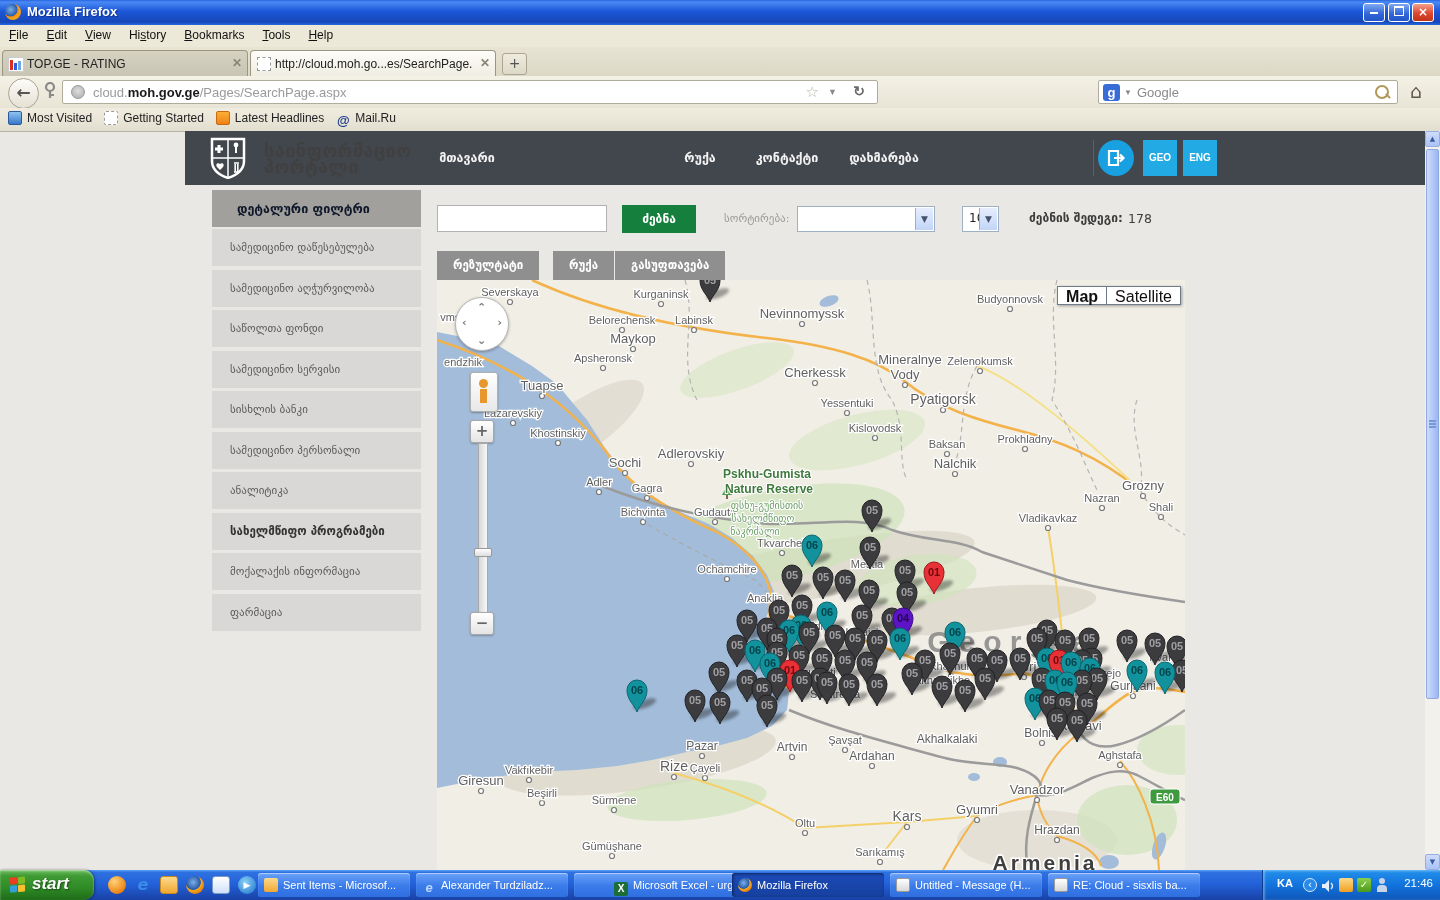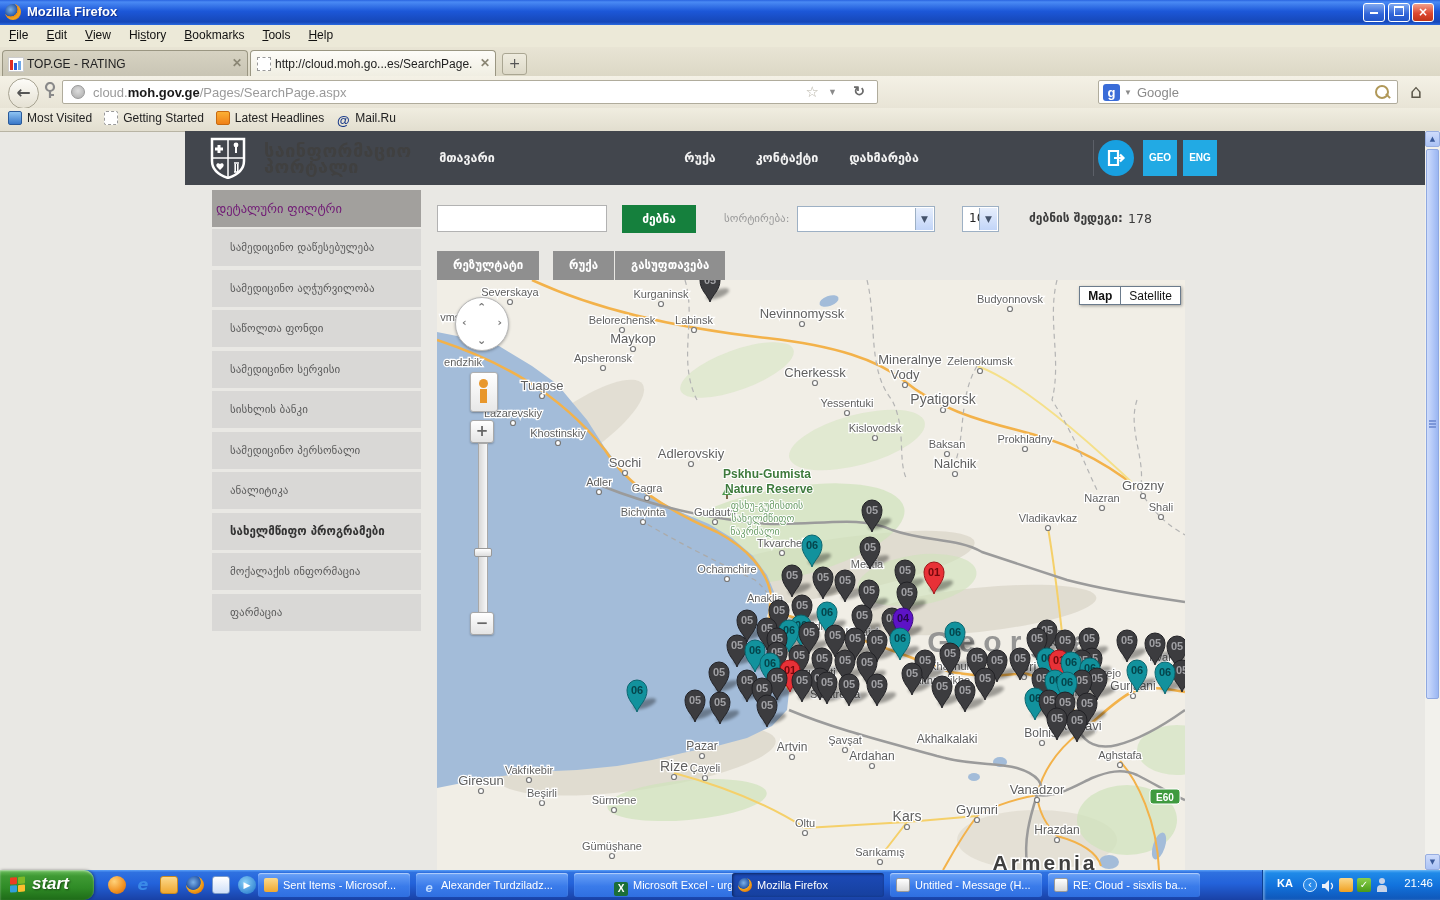--- a/index.html
+++ b/index.html
@@ -95,22 +95,22 @@
     color:#fff;text-align:center;line-height:54px;font-size:12.5px;font-weight:bold;}
   #hdr-divider{left:1093px;top:140px;width:1px;height:36px;background:#5c6068;}
   #logoutbtn{left:1098px;top:140px;width:36px;height:36px;border-radius:50%;background:#18a0e0;}
   #logoutbtn svg{display:block;margin:8px auto;}
   .langbtn{position:absolute;top:140px;width:34px;height:36px;background:#22aae4;color:#fff;
     text-align:center;line-height:36px;font-size:10px;font-weight:bold;
     font-family:"Liberation Sans",sans-serif;}
   #lang-geo{left:1143px;} #lang-eng{left:1183px;}
 
   
-  #side-header{left:212px;top:190px;width:209px;height:37px;background:#a2a09d;color:#701a75;
-    font-size:12.5px;font-weight:normal;line-height:37px;padding-left:4px;box-sizing:border-box;}
+  #side-header{left:212px;top:190px;width:209px;height:37px;background:#a2a09d;color:#0f172a;
+    font-size:12.5px;font-weight:bold;line-height:37px;padding-left:25px;box-sizing:border-box;}
   .side-item{position:absolute;left:212px;width:209px;height:37px;background:#d9d8d6;color:#5c5c5c;
     font-size:11px;line-height:37px;padding-left:18px;box-sizing:border-box;white-space:nowrap;}
   .side-item.active{font-weight:bold;color:#333;font-size:11.5px;}
 
   
   #q-input{left:437px;top:205px;width:170px;height:27px;background:#fff;border:1px solid #b2b2b2;box-sizing:border-box;}
   #q-btn{left:622px;top:205px;width:74px;height:28px;background:#15803d;color:#fff;text-align:center;
     line-height:28px;font-size:12px;font-weight:bold;}
   #sortlabel{left:724px;top:212px;color:#9a9a9a;font-size:11px;}
   .xpselect{position:absolute;top:206px;height:26px;background:#fff;border:1px solid #9db0c4;box-sizing:border-box;}
@@ -133,21 +133,21 @@
     stroke-width:2.5px;text-anchor:middle;}
   .mlabel.country{fill:#3f3f3f;font-weight:bold;letter-spacing:3px;stroke-width:3px;}
   .mlabel.country-lite{fill:#8d8d8d;font-weight:bold;letter-spacing:8px;stroke-width:0;opacity:.9;}
   .mlabel.resen{fill:#3e7a3c;font-weight:bold;stroke-width:2px;}
   .mlabel.reska{fill:#6fa06b;font-family:"DejaVu Sans",sans-serif;stroke-width:2px;}
   .pin-num{font-family:"Liberation Sans",sans-serif;font-weight:bold;font-size:11px;text-anchor:middle;}
   
   #mapsat{right:4px;top:6px;position:absolute;height:19px;font-family:"Liberation Sans",sans-serif;
     box-shadow:1px 1px 3px rgba(0,0,0,.35);}
   #mapsat .mbtn{display:inline-block;height:19px;line-height:19px;padding:0 8px;background:#fff;
-    border:1px solid #6b7b8c;font-size:12px;color:#111;vertical-align:top;box-sizing:border-box;}
+    border:1px solid #6b7b8c;font-size:16px;color:#111;vertical-align:top;box-sizing:border-box;}
   #mapsat .mbtn.sel{font-weight:bold;}
   #mapsat .mbtn+ .mbtn{border-left:none;}
   #panctl{left:18px;top:17px;width:52px;height:52px;border-radius:50%;background:#fff;
     border:1px solid #b8b8b8;box-shadow:0 1px 3px rgba(0,0,0,.3);}
   #panctl span{position:absolute;color:#777;font-size:11px;font-weight:bold;}
   #panctl .n{left:21px;top:3px;} #panctl .s{left:21px;bottom:3px;}
   #panctl .w{left:6px;top:18px;} #panctl .e{right:6px;top:18px;}
   #pegman{left:33px;top:92px;width:26px;height:38px;background:linear-gradient(180deg,#fff,#e8e8e8);
     border:1px solid #b0b0b0;border-radius:3px;box-shadow:0 1px 2px rgba(0,0,0,.3);}
   #pegman .body{position:absolute;left:8px;top:6px;width:9px;height:9px;border-radius:50%;background:#e8972c;}

